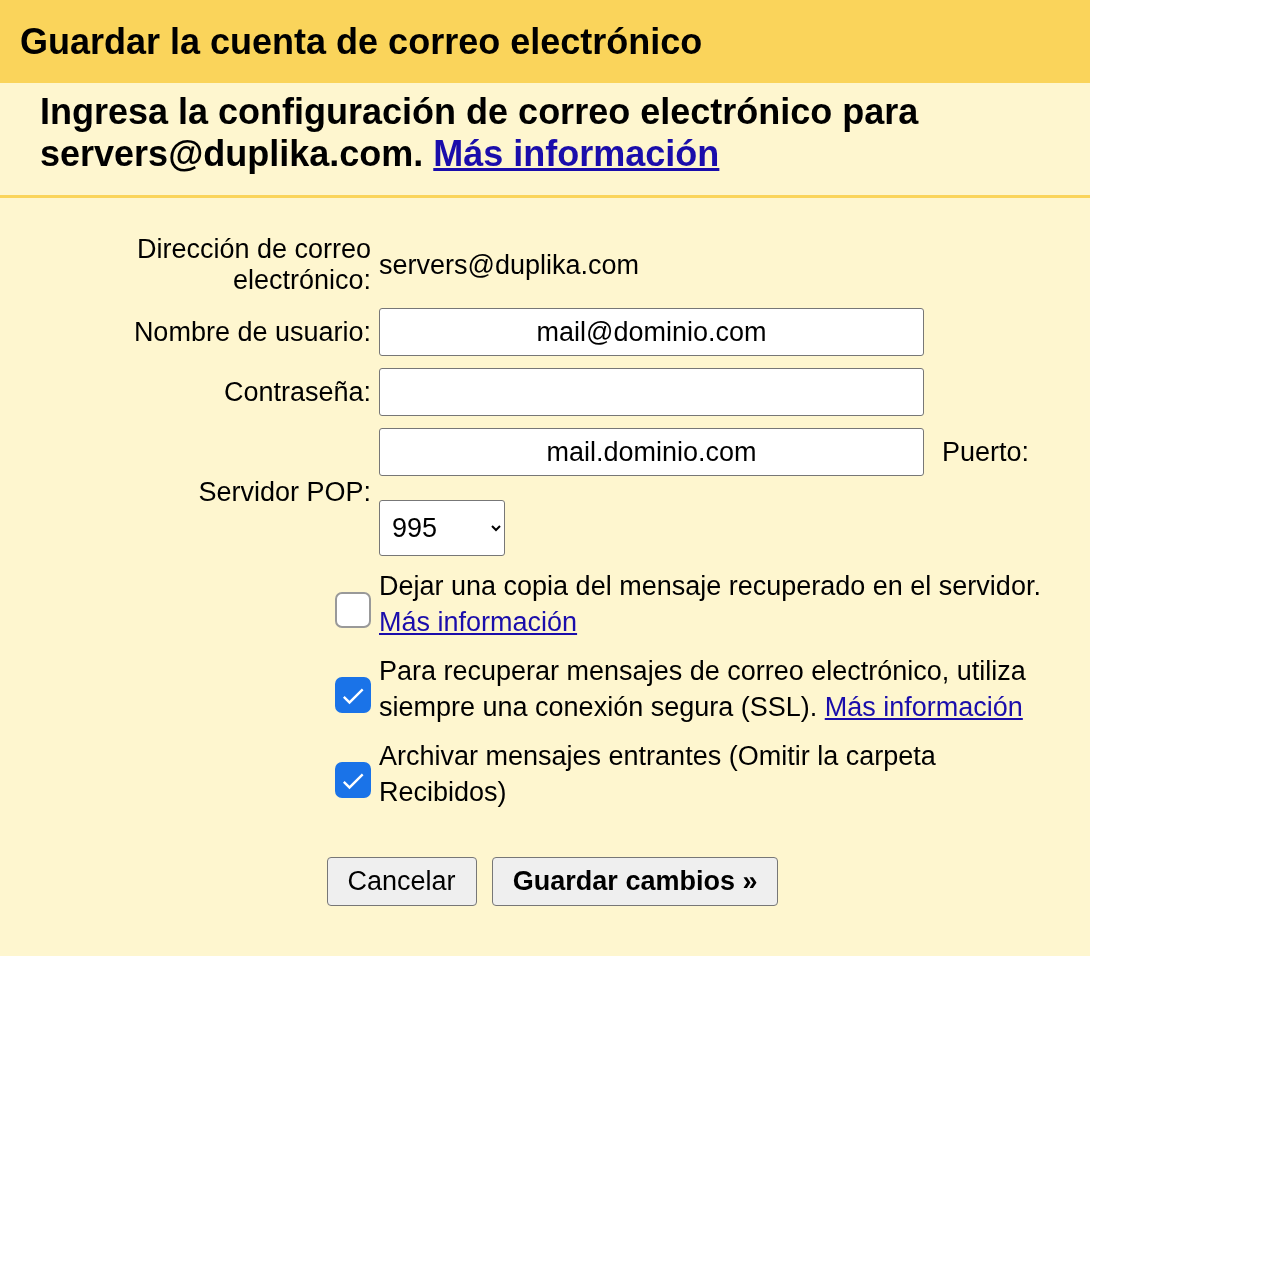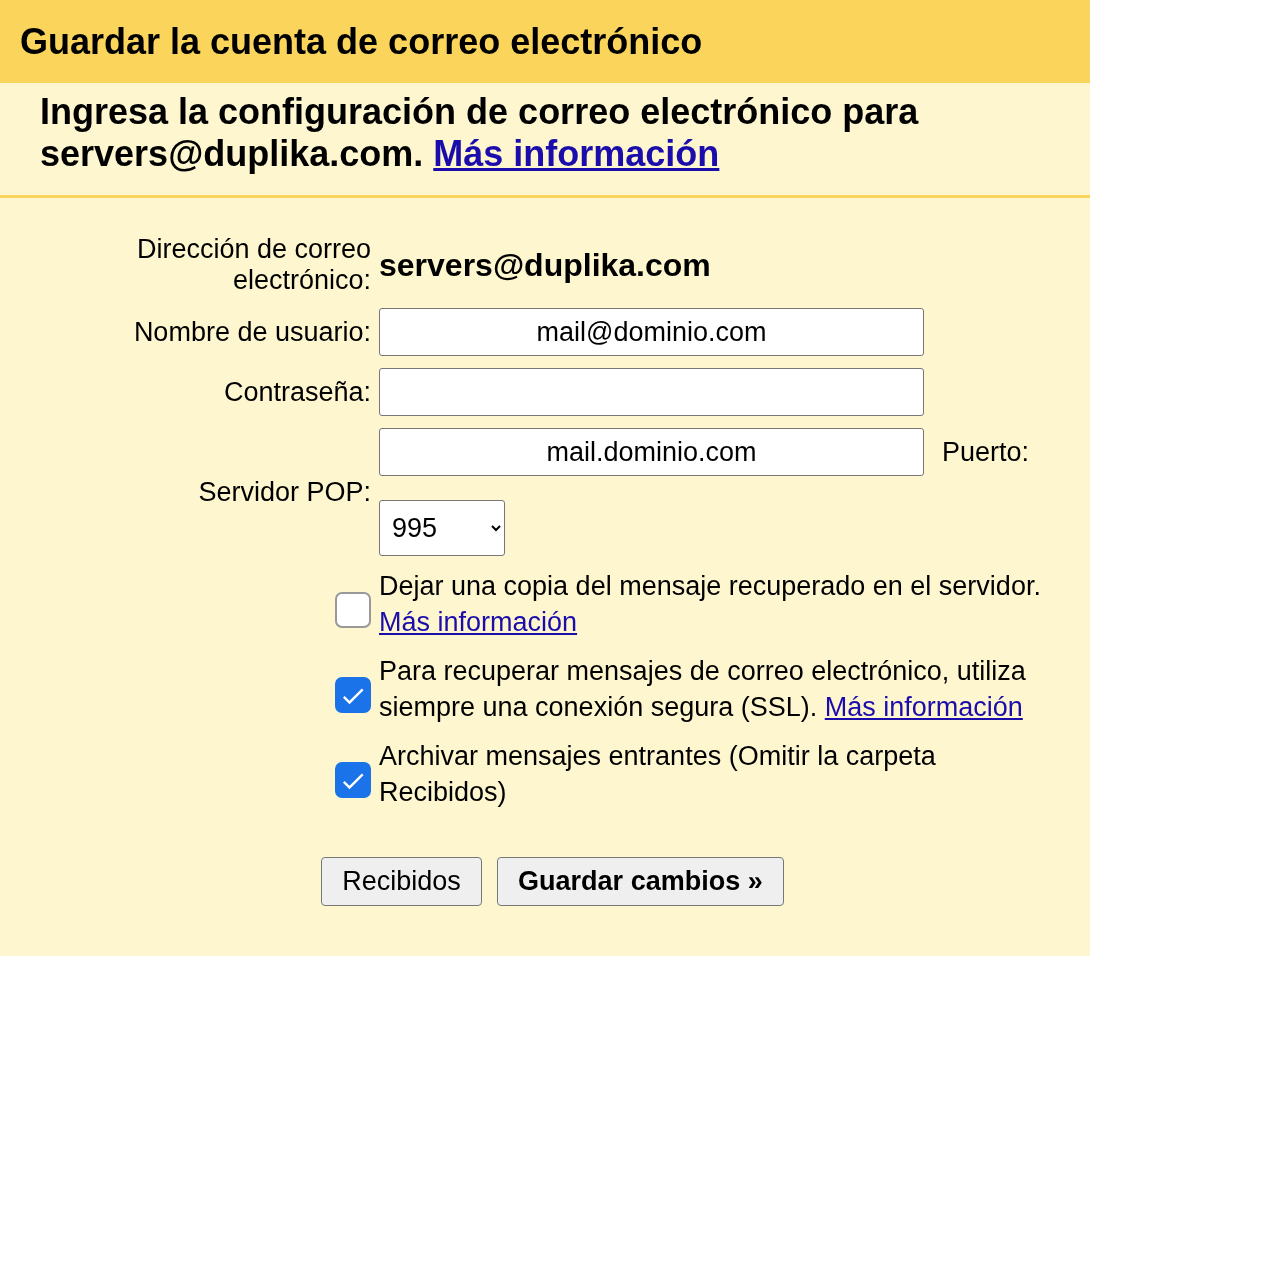--- a/index.html
+++ b/index.html
@@ -48,22 +48,22 @@
       vertical-align: middle;
     }
     td.label-cell {
       text-align: right;
       width: 340px;
       font-size: 27px;
       color: #000;
       padding-right: 6px;
     }
     td.value-cell {
-      font-size: 32px;
-      font-weight: 700;
+      font-size: 27px;
+      font-weight: 400;
     }
     input[type="text"], input[type="password"] {
       font-family: Arial, Helvetica, sans-serif;
       font-size: 27px;
       padding: 6px 10px;
       border: 1px solid #777;
       border-radius: 3px;
       height: 48px;
       width: 545px;
       background: #fff;
@@ -234,18 +234,18 @@
         </td>
         <td class="check-text">
           <span>Archivar mensajes entrantes (Omitir la carpeta Recibidos)</span>
         </td>
       </tr>
 
     </tbody>
       </table>
 
     <div class="button-row">
-      <button class="dlg">Recibidos</button>
+      <button class="dlg">Cancelar</button>
       <button class="dlg primary">Guardar cambios »</button>
     </div>
   </div>
 
 </div>
 
 </body></html>

